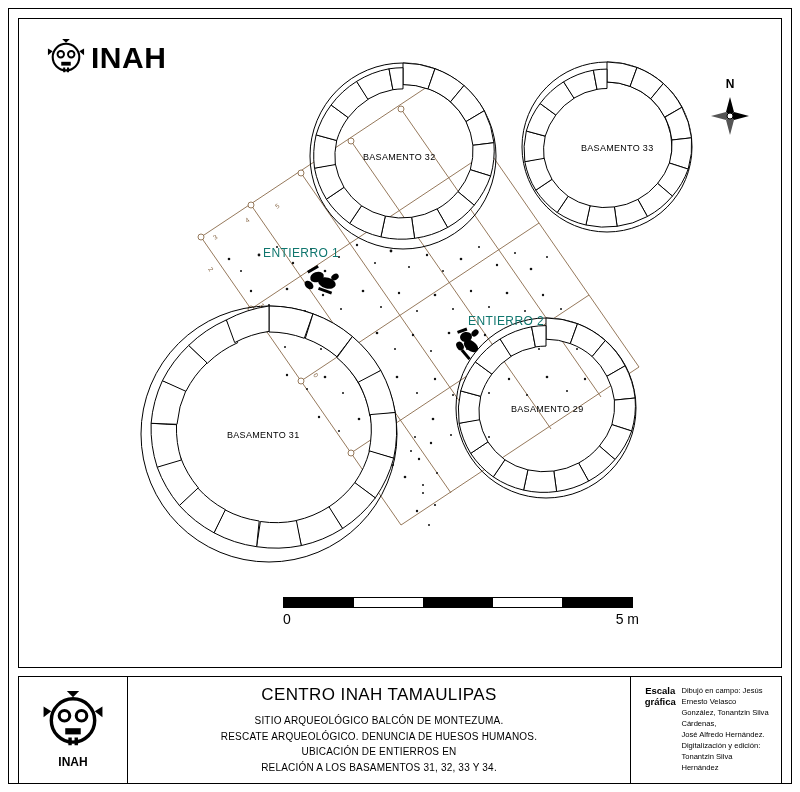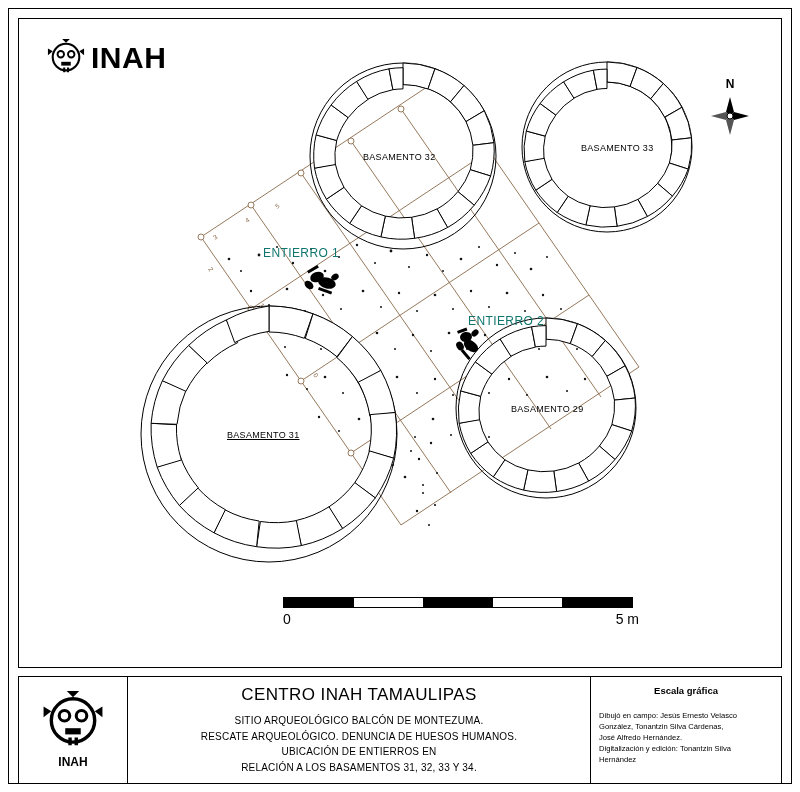--- a/index.html
+++ b/index.html
@@ -154,24 +154,24 @@
     font-size: 17px;
     letter-spacing: 0.4px;
     margin-bottom: 8px;
   }
   .tb-center .sub {
     font-size: 10px;
     line-height: 1.55;
     letter-spacing: 0.2px;
   }
   .tb-right {
-    width: 192px;
+    width: 152px;
     padding: 8px 8px 6px 8px;
     display: flex;
-    flex-direction: column;
+    flex-direction: row;
   }
   .tb-right .scale-head {
     font-size: 9.5px;
     font-weight: bold;
     text-align: center;
     margin-bottom: 14px;
   }
   .tb-right .credits {
     font-size: 7.6px;
     line-height: 1.45;
@@ -433,21 +433,21 @@
         <text x="228" y="204" transform="rotate(-33 228 204)">4</text>
         <text x="196" y="221" transform="rotate(-33 196 221)">3</text>
         <text x="189" y="250" transform="rotate(57 189 250)">2</text>
         <text x="240" y="286" transform="rotate(57 240 286)">1</text>
         <text x="294" y="356" transform="rotate(57 294 356)">0</text>
       </g>
     </svg>
 
     <div class="map-label" style="left:344px; top:133px;">BASAMENTO 32</div>
     <div class="map-label" style="left:550px; top:124px;padding-left:12px;">BASAMENTO 33</div>
-    <div class="map-label" style="left:208px; top:411px;text-decoration:underline;">BASAMENTO 31</div>
+    <div class="map-label" style="left:208px; top:411px;">BASAMENTO 31</div>
     <div class="map-label" style="left:492px; top:385px;">BASAMENTO  29</div>
 
     <div class="burial-label" style="left:244px; top:227px;">ENTIERRO 1</div>
     <div class="burial-label" style="left:401px; top:295px;margin-left:48px;">ENTIERRO 2</div>
 
     <div class="logo-top">
       <svg width="38" height="38" viewBox="0 0 40 40">
         <circle cx="20" cy="19" r="14" fill="none" stroke="#000" stroke-width="2.2"></circle>
         <path d="M6 13 L1 10 L1 17 Z" fill="#000"></path>
         <path d="M34 13 L39 10 L39 17 Z" fill="#000"></path>

